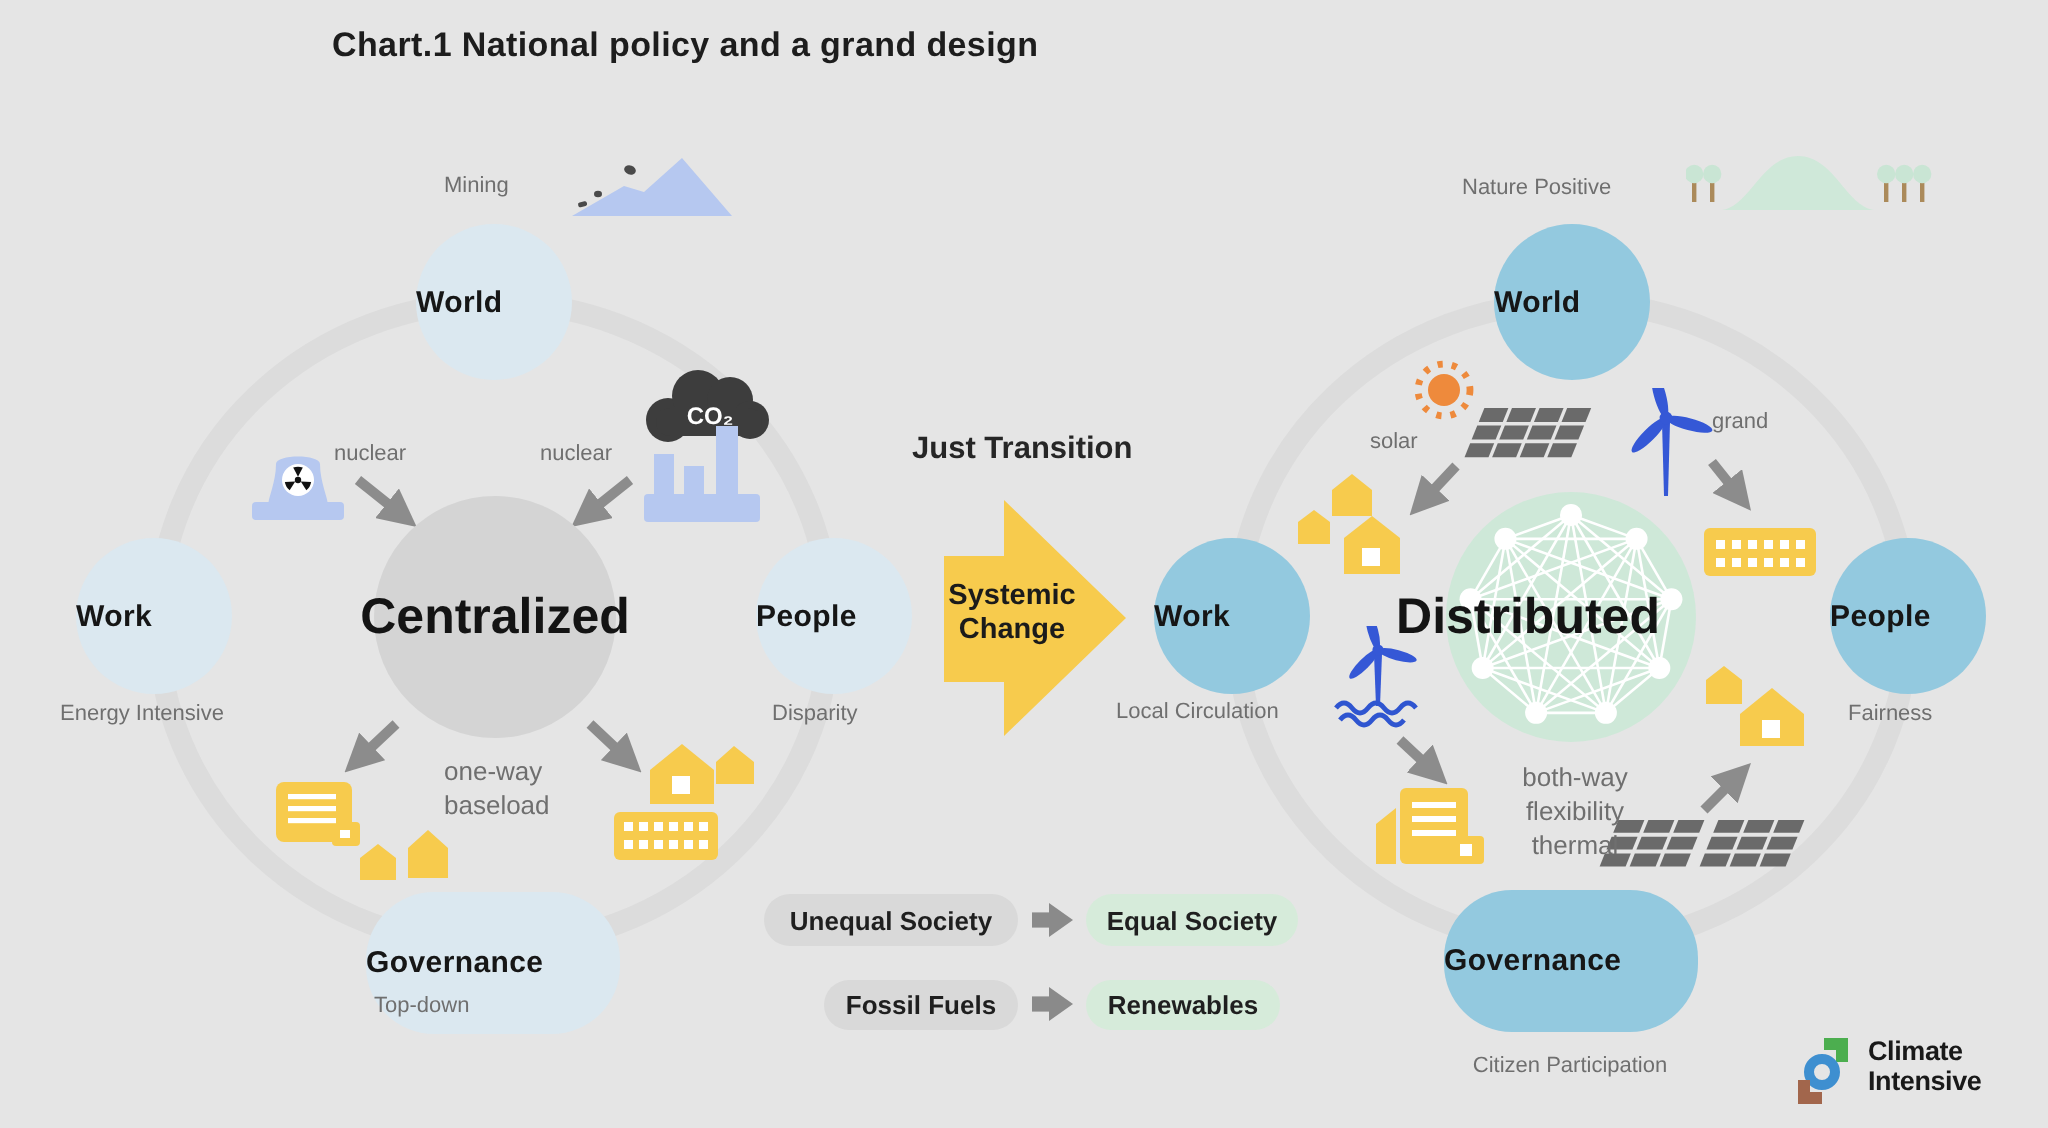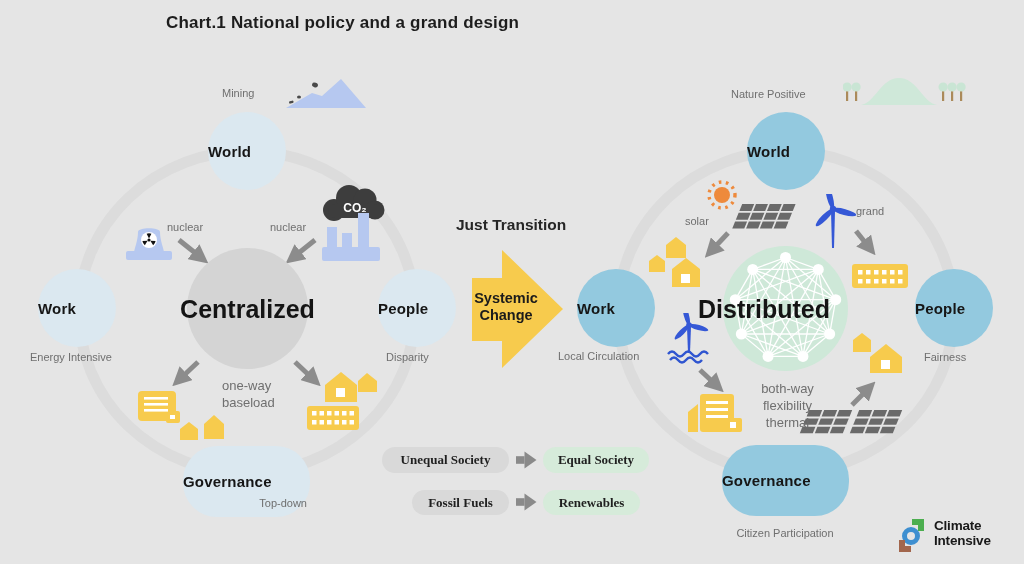--- a/index.html
+++ b/index.html
@@ -15,21 +15,21 @@
   .bigcircle{position:absolute;border-radius:50%;z-index:2;}
   .biglabel{position:absolute;left:50%;top:50%;transform:translate(-50%,-50%);
             font-weight:bold;font-size:25px;white-space:nowrap;color:#141414;z-index:3;text-align:right;}
   .glabel{position:absolute;color:#6f6f6f;font-size:11px;white-space:nowrap;z-index:4;}
   .note{position:absolute;color:#6f6f6f;font-size:13px;line-height:1.3;z-index:4;}
   .icon{position:absolute;z-index:3;}
   #just-transition{left:456px;top:216px;font-size:15.5px;font-weight:bold;color:#262626;z-index:4;}
   #systemic-label{position:absolute;left:466px;top:290px;width:80px;text-align:center;
                   font-weight:bold;font-size:14.5px;line-height:1.2;color:#1b1b1b;z-index:4;}
   .pill{position:absolute;display:flex;align-items:center;justify-content:center;border-radius:14px;
-        font-weight:bold;font-size:13px;color:#1f1f1f;white-space:nowrap;z-index:4;font-family:Liberation Serif, serif;}
+        font-weight:bold;font-size:13px;color:#1f1f1f;white-space:nowrap;z-index:4;}
   .pill.gray{background:#d9d9d9;}
   .pill.green{background:#d6ebda;}
   #distributed-net{position:absolute;left:723px;top:246px;width:125px;height:125px;border-radius:50%;
                    background:#cee8d8;overflow:hidden;z-index:2;}
   #logo-text{position:absolute;left:934px;top:519px;font-weight:bold;font-size:13.5px;
              line-height:1.1;color:#191919;z-index:4;letter-spacing:-.2px;}
 </style>
 </head>
 <body>
 
@@ -152,21 +152,21 @@
         <rect x="44.5" y="51" width="4.5" height="4.5"></rect>
       <rect x="7" y="60" width="4.5" height="4.5"></rect>
         <rect x="14.5" y="60" width="4.5" height="4.5"></rect>
         <rect x="22" y="60" width="4.5" height="4.5"></rect>
         <rect x="29.5" y="60" width="4.5" height="4.5"></rect>
         <rect x="37" y="60" width="4.5" height="4.5"></rect>
         <rect x="44.5" y="60" width="4.5" height="4.5"></rect>
     </g>
   </svg>
 
-  <div class="glabel" style="left:187px;top:497px;width:120px;text-align:right">Top-down</div>
+  <div class="glabel" style="left:187px;top:497px;width:120px;text-align:left">Top-down</div>
 
   <div id="just-transition" class="abs">Just Transition</div>
   <div id="systemic-label">
     <div>Systemic</div>
     <div>Change</div>
   </div>
 
   <div class="pill gray" style="left:382px;top:447px;width:127px;height:26px">Unequal Society</div>
   <svg class="abs" style="left:516px;top:450px;z-index:4" width="22" height="20">
     <rect x="0" y="6.2" width="8.5" height="7.6" fill="#8a8a8a"></rect>

